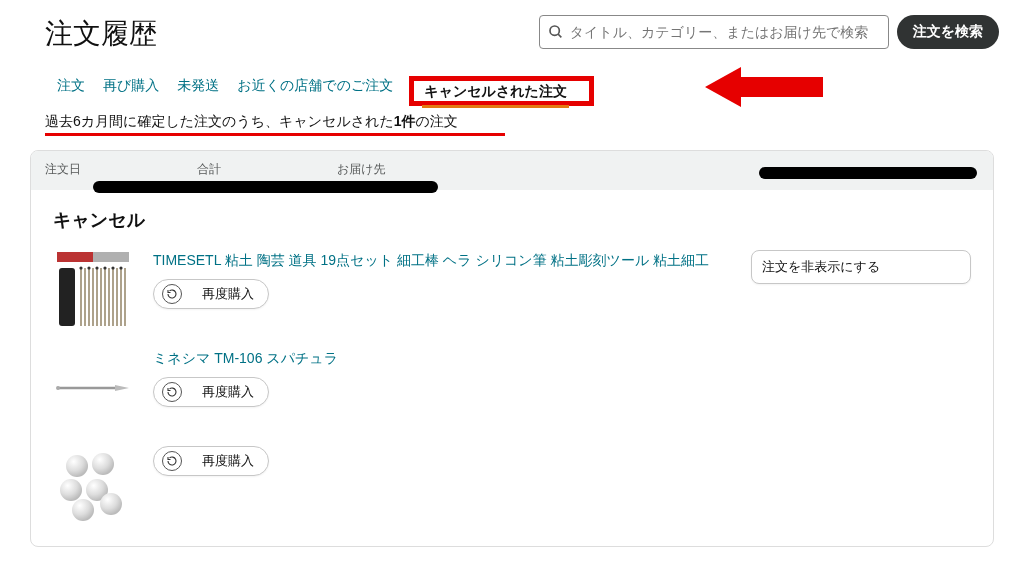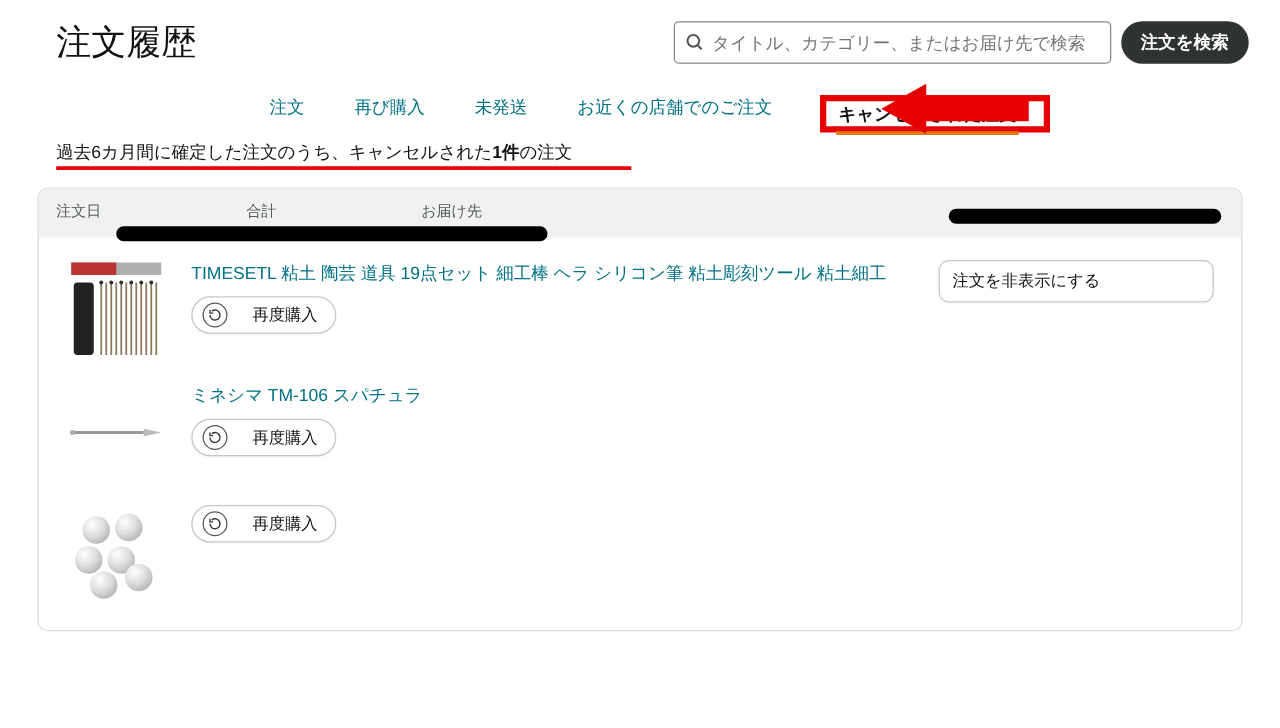--- a/index.html
+++ b/index.html
@@ -6,21 +6,21 @@
     body {
       font-family: "Hiragino Kaku Gothic ProN", "メイリオ", Meiryo, sans-serif;
       background: #fff;
       color: #111;
       font-size: 14px;
       width: 1024px;
       padding: 15px 25px 25px 25px;
     }
     .topbar {
       display: flex;
-      align-items: center;
+      align-items: flex-start;
       justify-content: space-between;
       margin-bottom: 18px;
       gap: 10px;
     }
     .page-title {
       font-size: 28px;
       font-weight: 400;
       color: #111;
       padding-left: 20px;
     }
@@ -56,26 +56,25 @@
       border: none;
       height: 34px;
       border-radius: 18px;
       padding: 0 16px;
       font-size: 14px;
       font-weight: 700;
       cursor: pointer;
     }
     .tabs {
       display: flex;
-      gap: 36px;
+      gap: 14px;
       padding-left: 30px;
       align-items: flex-end;
       margin-bottom: 10px;
       position: relative;
-      justify-content: center;
     }
     .tab {
       color: #007185;
       font-size: 14px;
       padding: 6px 2px 8px 2px;
       cursor: pointer;
     }
     .tab.selected {
       color: #111;
       font-weight: 700;
@@ -254,20 +253,21 @@
       <div class="label">合計</div>
     </div>
     <div class="hcol">
       <div class="label">お届け先</div>
     </div>
     <div class="bar b1"></div>
     <div class="bar b2"></div>
   </div>
 
   <div class="card-body">
+    <div class="cancel-title">キャンセル</div>
 
     <div class="row">
       <div class="thumb">
         <svg width="80" height="80" viewBox="0 0 80 80">
           <rect x="4" y="2" width="72" height="10" fill="#b0b0b0"></rect>
           <rect x="4" y="2" width="36" height="10" fill="#b33"></rect>
           <rect x="6" y="18" width="16" height="58" rx="3" fill="#222"></rect>
           <g stroke="#8a7a5a" stroke-width="1.4">
             <line x1="28" y1="18" x2="28" y2="76"></line>
               <line x1="32" y1="18" x2="32" y2="76"></line>

